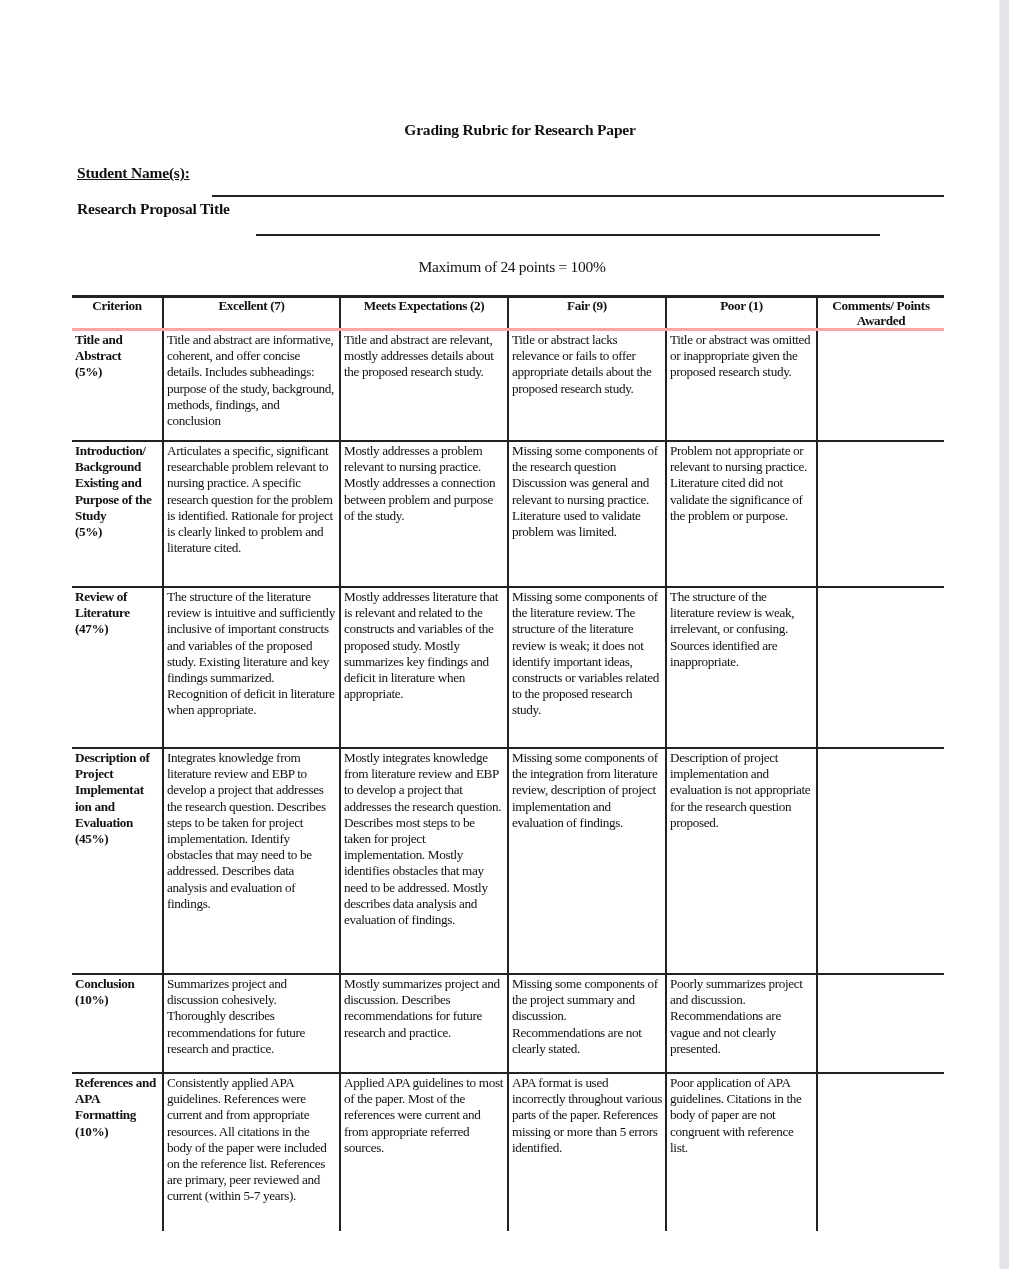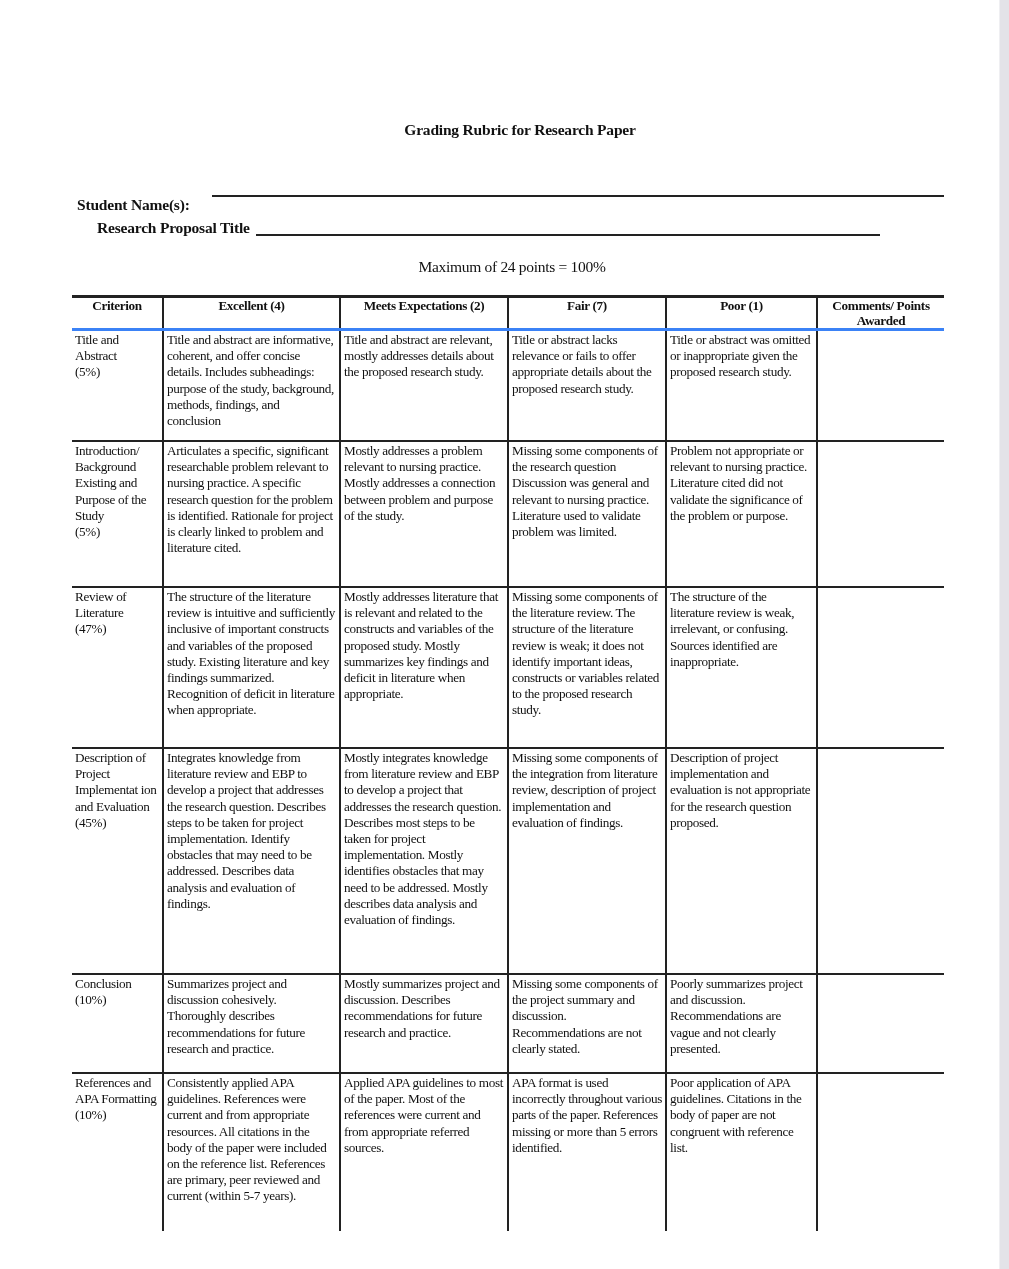--- a/index.html
+++ b/index.html
@@ -23,68 +23,68 @@
   table.rubric {
     position: absolute; top: 295px; left: 72px; width: 872px; border-collapse: collapse; table-layout: fixed;
     font-size: 13.2px; line-height: 16.2px; letter-spacing: -0.35px;
   }
   table.rubric th, table.rubric td {
     vertical-align: top; padding: 1px 3px 0 3px; border-left: 2px solid #222; border-right: 2px solid #222;
   }
   table.rubric th:first-child, table.rubric td:first-child { border-left: none; padding-left: 3px; }
   table.rubric th:last-child, table.rubric td:last-child { border-right: none; }
   table.rubric thead th {
-    border-top: 3px solid #222; border-bottom: 3px solid #3b82f6; font-weight: bold; text-align: center;
+    border-top: 3px solid #222; border-bottom: 3px solid #fca5a5; font-weight: bold; text-align: center;
     height: 27px; padding-top: 0;
   }
   table.rubric tbody tr { border-top: 2px solid #222; }
   table.rubric tbody tr:first-child { border-top: none; }
-  .crit { font-weight: normal; }
+  .crit { font-weight: bold; }
   .crit-name { display: block; }
   .r-title td { height: 108px; }
   .r-intro td { height: 143px; }
   .r-lit td { height: 158px; }
   .r-desc td { height: 223px; }
   .r-concl td { height: 96px; }
   .r-refs td { height: 156px; }
 </style>
 </head>
 <body>
 
 <div class="scrollbar"></div>
 
 <div class="doc-title">Grading Rubric for Research Paper</div>
 
-<div class="field-row" style="top:196px;">Student Name(s):</div>
+<div class="field-row" style="top:164px;text-decoration:underline;">Student Name(s):</div>
 <div class="field-line" style="top:195px; left:212px; width:732px;">
   <span></span>
 </div>
 
-<div class="field-row" style="top:219px;margin-left:20px;">Research Proposal Title</div>
+<div class="field-row" style="top:200px;">Research Proposal Title</div>
 <div class="field-line" style="top:234px; left:256px; width:624px;">
   <span></span>
 </div>
 
 <div class="max-points">Maximum of 24 points = 100%</div>
 
 <table class="rubric">
   <colgroup>
     <col style="width:91px">
       <col style="width:177px">
       <col style="width:168px">
       <col style="width:158px">
       <col style="width:151px">
       <col style="width:127px">
   </colgroup>
   <thead>
     <tr>
       <th>Criterion</th>
-      <th>Excellent (4)</th>
+      <th>Excellent (7)</th>
       <th>Meets Expectations (2)</th>
-      <th>Fair (7)</th>
+      <th>Fair (9)</th>
       <th>Poor (1)</th>
       <th style="line-height:15px;">Comments/ Points Awarded</th>
     </tr>
   </thead>
   <tbody>
     <tr class="r-title">
       <td class="crit">
         <span class="crit-name">Title and Abstract</span>
         <span class="crit-name">(5%)</span>
       </td>

